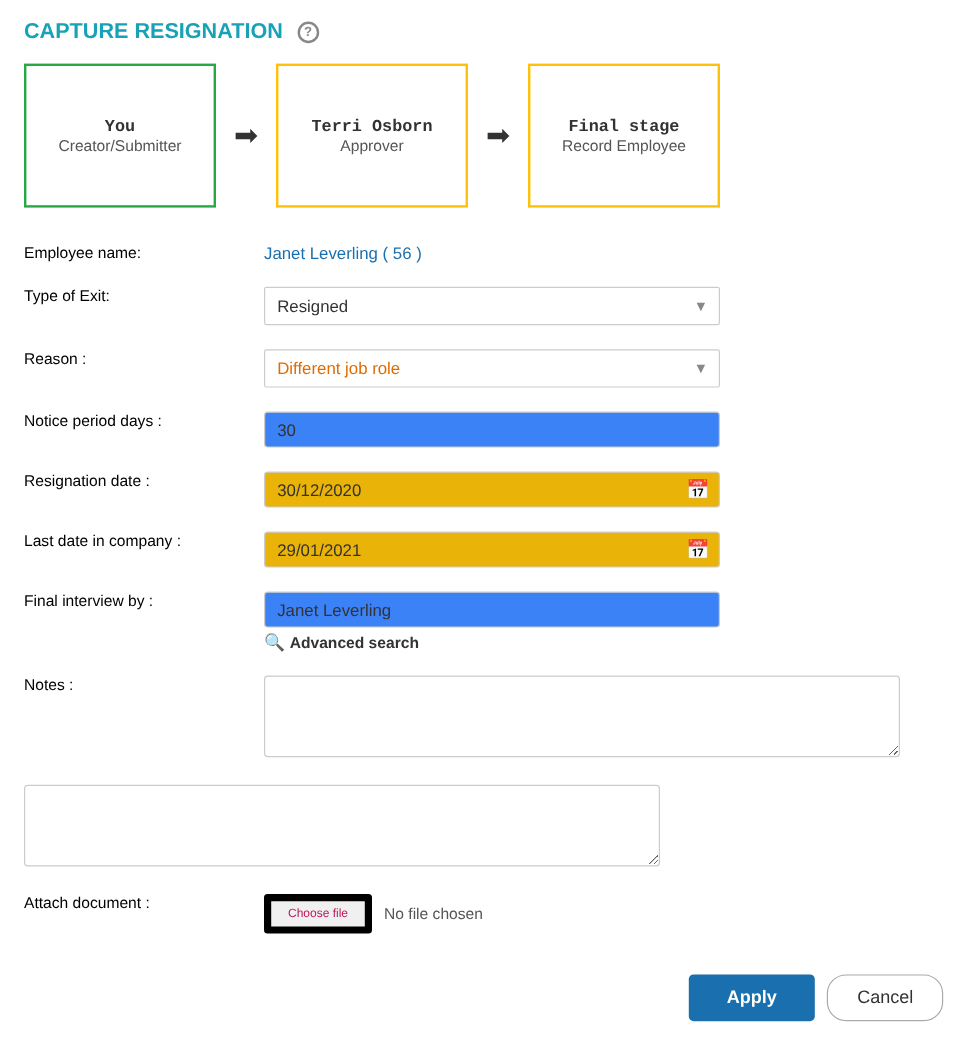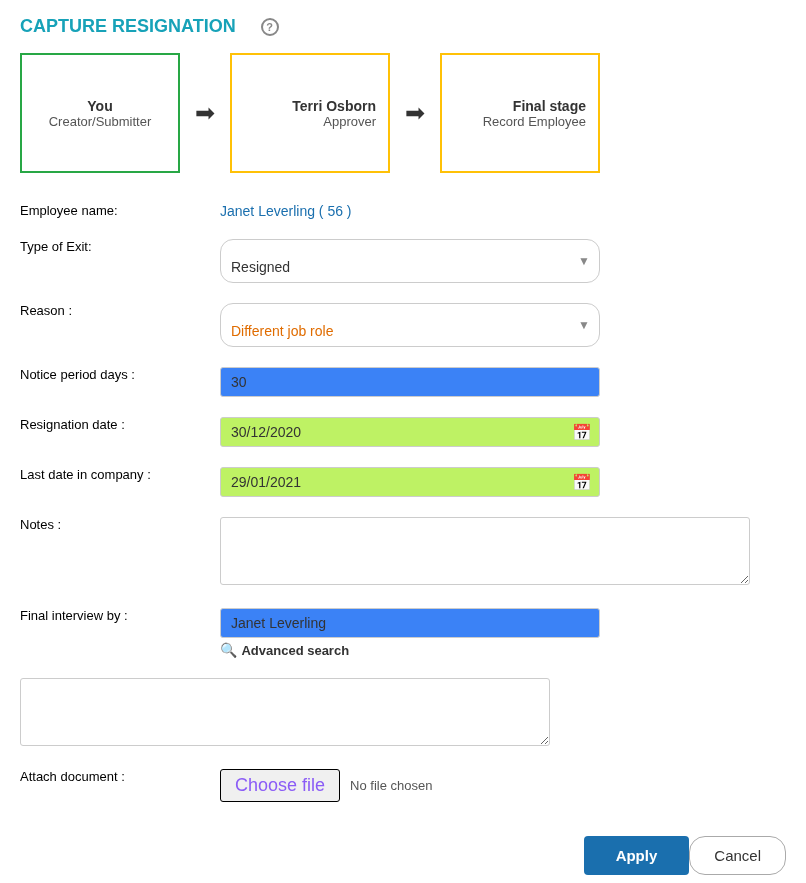--- a/index.html
+++ b/index.html
@@ -13,21 +13,21 @@
     }
     .page-container {
       padding: 16px 20px;
     }
     .page-title {
       color: #17a2b8;
       font-size: 18px;
       font-weight: bold;
       display: flex;
       align-items: center;
-      gap: 25px;
+      gap: 12px;
       margin-bottom: 16px;
     }
     .help-icon {
       display: inline-flex;
       align-items: center;
       justify-content: center;
       width: 18px;
       height: 18px;
       border: 2px solid #888;
       border-radius: 50%;
@@ -52,27 +52,27 @@
       height: 120px;
       border: 2px solid #ccc;
       padding: 12px;
       text-align: center;
     }
     .step-box.green {
       border-color: #28a745;
     }
     .step-box.yellow {
       border-color: #ffc107;
-      align-items: flex-end;
     }
     .step-box .step-name {
       font-weight: bold;
       font-size: 14px;
       color: #333;
       margin-bottom: 0;
+      font-family: Liberation Mono, monospace;
     }
     .step-box .step-role {
       font-size: 13px;
       color: #555;
     }
     .step-arrow {
       display: flex;
       align-items: center;
       justify-content: center;
       width: 50px;
@@ -110,23 +110,23 @@
       font-size: 14px;
       color: #333;
       background: #3b82f6;
     }
     .form-select-wrap {
       position: relative;
       width: 380px;
     }
     .form-select {
       width: 100%;
-      padding: 19px 30px 7px 10px;
+      padding: 7px 30px 7px 10px;
       border: 1px solid #ccc;
-      border-radius: 13px;
+      border-radius: 2px;
       font-size: 14px;
       color: #333;
       background: #fff;
       appearance: none;
       cursor: pointer;
     }
     .form-select.orange-text {
       color: #e06c00;
     }
     .select-arrow {
@@ -142,21 +142,21 @@
       position: relative;
       width: 380px;
     }
     .date-input {
       width: 100%;
       padding: 6px 36px 6px 10px;
       border: 1px solid #ccc;
       border-radius: 3px;
       font-size: 14px;
       color: #333;
-      background: #bef264;
+      background: #eab308;
     }
     .calendar-icon {
       position: absolute;
       right: 8px;
       top: 50%;
       transform: translateY(-50%);
       color: #888;
       font-size: 16px;
       cursor: pointer;
     }
@@ -190,35 +190,36 @@
       color: #333;
       resize: vertical;
     }
     .attach-wrap {
       display: flex;
       align-items: center;
       gap: 10px;
     }
     .choose-file-btn {
       padding: 5px 14px;
-      border: 1px solid #000000;
+      border: 6px solid #000000;
       border-radius: 3px;
       background: #f0f0f0;
-      font-size: 18px;
-      cursor: pointer;
-      color: #8b5cf6;
+      font-size: 10px;
+      cursor: pointer;
+      color: #be185d;
     }
     .no-file-text {
       font-size: 13px;
       color: #555;
     }
     
     .footer-buttons {
       display: flex;
       justify-content: flex-end;
+      gap: 10px;
       margin-top: 24px;
       padding-top: 10px;
     }
     .btn-apply {
       background: #1a6fae;
       color: #fff;
       border: none;
       border-radius: 4px;
       padding: 10px 32px;
       font-size: 15px;
@@ -327,40 +328,40 @@
       <div class="form-label">Last date in company :</div>
       <div class="form-value">
         <div class="date-input-wrap">
           <input class="date-input" type="text" value="29/01/2021" style="">
           <span class="calendar-icon">📅</span>
         </div>
       </div>
     </div>
 
     <div class="form-row">
-      <div class="form-label">Notes :</div>
-      <div class="form-value">
-        <textarea class="textarea-field" style="max-width: 530px;"></textarea>
-      </div>
-    </div>
-
-    <div class="form-row">
       <div class="form-label">Final interview by :</div>
       <div class="form-value">
         <div class="interview-wrap">
           <input class="form-input" type="text" value="Janet Leverling" style="width: 100%; max-width: 100%;">
           <div class="advanced-search-row">
             <span class="search-icon">🔍</span>
             <span class="adv-search-text">Advanced search</span>
           </div>
         </div>
       </div>
     </div>
 
     <div class="form-row">
+      <div class="form-label">Notes :</div>
+      <div class="form-value">
+        <textarea class="textarea-field" style="max-width: 530px;"></textarea>
+      </div>
+    </div>
+
+    <div class="form-row">
       <div class="form-value">
         <textarea class="textarea-field" style="max-width: 530px;"></textarea>
       </div>
     </div>
 
     <div class="form-row">
       <div class="form-label">Attach document :</div>
       <div class="form-value">
         <div class="attach-wrap">
           <label>

